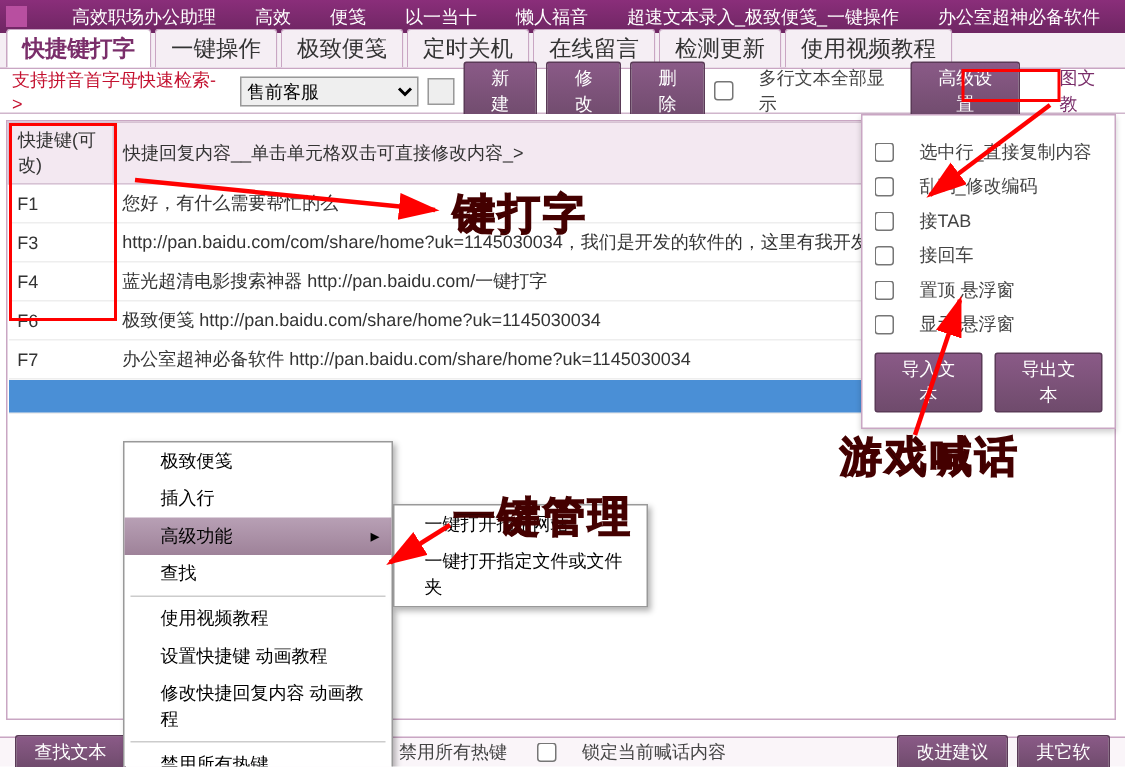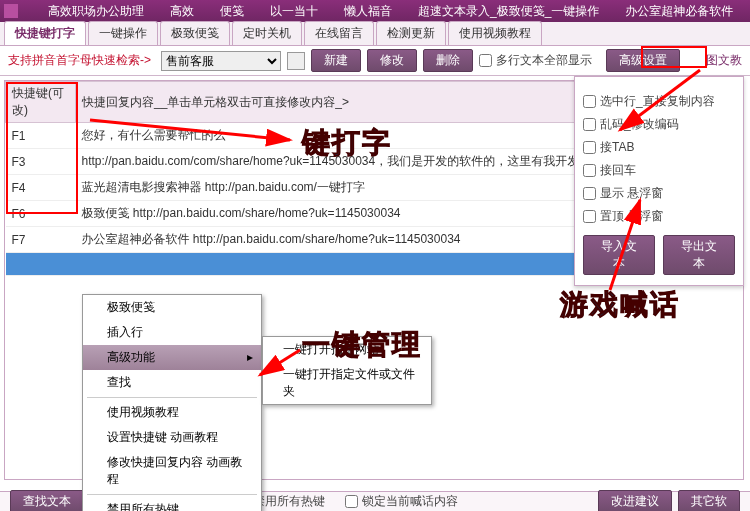--- a/index.html
+++ b/index.html
@@ -3,29 +3,29 @@
 <meta charset="utf-8">
 <style>
 * { box-sizing: border-box; margin: 0; padding: 0; font-family: "Microsoft YaHei", SimSun, sans-serif; }
 body { width: 750px; height: 511px; background: #fff; overflow: hidden; font-size: 12px; }
 
 .menubar { background: linear-gradient(#8a2e7a, #6f2663); color: #fff; height: 22px; display: flex; align-items: center; padding: 0 4px; gap: 26px; font-size: 12px; }
 .menubar .icon { width: 14px; height: 14px; background: #b84fa0; display: inline-block; margin-right: 4px; }
 .menubar span { white-space: nowrap; cursor: default; }
 
 .tabbar { background: #f5eef4; border-bottom: 1px solid #c9a6c3; height: 24px; display: flex; align-items: flex-end; padding: 0 4px; }
-.tab { padding: 3px 10px; border: 1px solid #c9a6c3; border-bottom: none; margin-right: 2px; background: #f5eef4; color: #333; font-size: 12px; border-radius: 3px 3px 0 0; cursor: pointer; }
+.tab { padding: 3px 10px; border: 1px solid #c9a6c3; border-bottom: none; margin-right: 2px; background: #f5eef4; color: #333; font-size: 15px; border-radius: 3px 3px 0 0; cursor: pointer; }
 .tab.active { background: #fff; color: #7a2e6a; font-weight: bold; }
 
 .toolbar { background: #fff; border-bottom: 1px solid #d0b6cc; height: 30px; display: flex; align-items: center; padding: 0 8px; gap: 6px; }
 .toolbar .support { color: #c41230; font-size: 12px; margin-right: 4px; }
 .toolbar select { height: 20px; width: 120px; font-size: 12px; border: 1px solid #999; }
 .btn { background: linear-gradient(#8a5a87, #6f4b6c); color: #fff; border: 1px solid #5a3a57; padding: 2px 12px; font-size: 12px; cursor: pointer; border-radius: 2px; }
 .small-sq { width: 18px; height: 18px; border: 1px solid #999; background: #eee; cursor: pointer; }
-.chk { display: inline-flex; align-items: center; gap: 4px; color: #444; font-size: 12px; }
+.chk { display: inline-flex; align-items: center; gap: 17px; color: #444; font-size: 12px; }
 .chk input { width: 13px; height: 13px; }
 
 .content { position: relative; height: 410px; background: #fff; }
 .table-wrap { border: 1px solid #c9a6c3; position: absolute; left: 4px; top: 4px; width: 740px; height: 400px; background: #fff; }
 .table { width: 100%; border-collapse: collapse; font-size: 12px; }
 .table th { background: #f3e8f1; border: 1px solid #d6c2d3; padding: 3px 6px; text-align: left; font-weight: normal; color: #333; }
 .table th:first-child { width: 70px; }
 .table td { border-bottom: 1px solid #eee; padding: 4px 6px; color: #333; white-space: nowrap; overflow: hidden; }
 .table td:first-child { width: 70px; }
 .table tr.sel td { background: #4a8fd6; }
@@ -38,21 +38,21 @@
 .ctx-menu .sep { border-top: 1px solid #ccc; margin: 2px 4px; }
 .ctx-menu .arrow { position: absolute; right: 8px; top: 5px; }
 
 .sub-menu { position: absolute; left: 262px; top: 260px; width: 170px; background: #fff; border: 1px solid #999; box-shadow: 2px 2px 4px rgba(0,0,0,.3); z-index: 21; font-size: 12px; }
 .sub-menu .mi { padding: 4px 10px 4px 20px; }
 
 .adv-panel { position: absolute; right: 6px; top: 0px; width: 170px; background: #fff; border: 1px solid #c9a6c3; z-index: 15; padding: 10px 8px; box-shadow: 0 2px 4px rgba(0,0,0,.2); }
 .adv-panel .chk { display: flex; margin: 6px 0; }
 .adv-panel .btns { display: flex; gap: 8px; justify-content: center; margin-top: 10px; }
 
-.callout { position: absolute; font-size: 28px; font-weight: bold; color: #0c4a6e; -webkit-text-stroke: 1px #400; z-index: 30; pointer-events: none; font-family: SimHei, sans-serif; letter-spacing: 2px; text-align: center; }
+.callout { position: absolute; font-size: 28px; font-weight: bold; color: #000000; -webkit-text-stroke: 1px #400; z-index: 30; pointer-events: none; font-family: SimHei, sans-serif; letter-spacing: 2px; text-align: center; }
 
 svg.overlay { position: absolute; left: 0; top: 0; width: 750px; height: 470px; pointer-events: none; z-index: 25; }
 
 .footer { position: absolute; bottom: 0; left: 0; right: 0; height: 20px; border-top: 1px solid #c9a6c3; background: #faf5f9; display: flex; align-items: center; padding: 0 10px; gap: 20px; }
 .footer .link { color: #1155cc; text-decoration: underline; cursor: pointer; font-size: 12px; }
 </style>
 </head>
 <body>
 
 <div class="menubar">
@@ -163,25 +163,25 @@
     <label class="chk">
         <input type="checkbox" style="">
         <span>接TAB</span>
       </label>
     <label class="chk">
         <input type="checkbox" style="">
         <span>接回车</span>
       </label>
     <label class="chk">
         <input type="checkbox" style="">
+        <span>置顶 悬浮窗</span>
+      </label>
+    <label class="chk">
+        <input type="checkbox" style="">
         <span>显示 悬浮窗</span>
-      </label>
-    <label class="chk">
-        <input type="checkbox" style="">
-        <span>置顶 悬浮窗</span>
       </label>
     <div class="btns">
       <button class="btn">导入文本</button>
       <button class="btn">导出文本</button>
     </div>
   </div>
 
 </div>
 
 <div class="callout" style="left:302px;top:124px">键打字</div>

